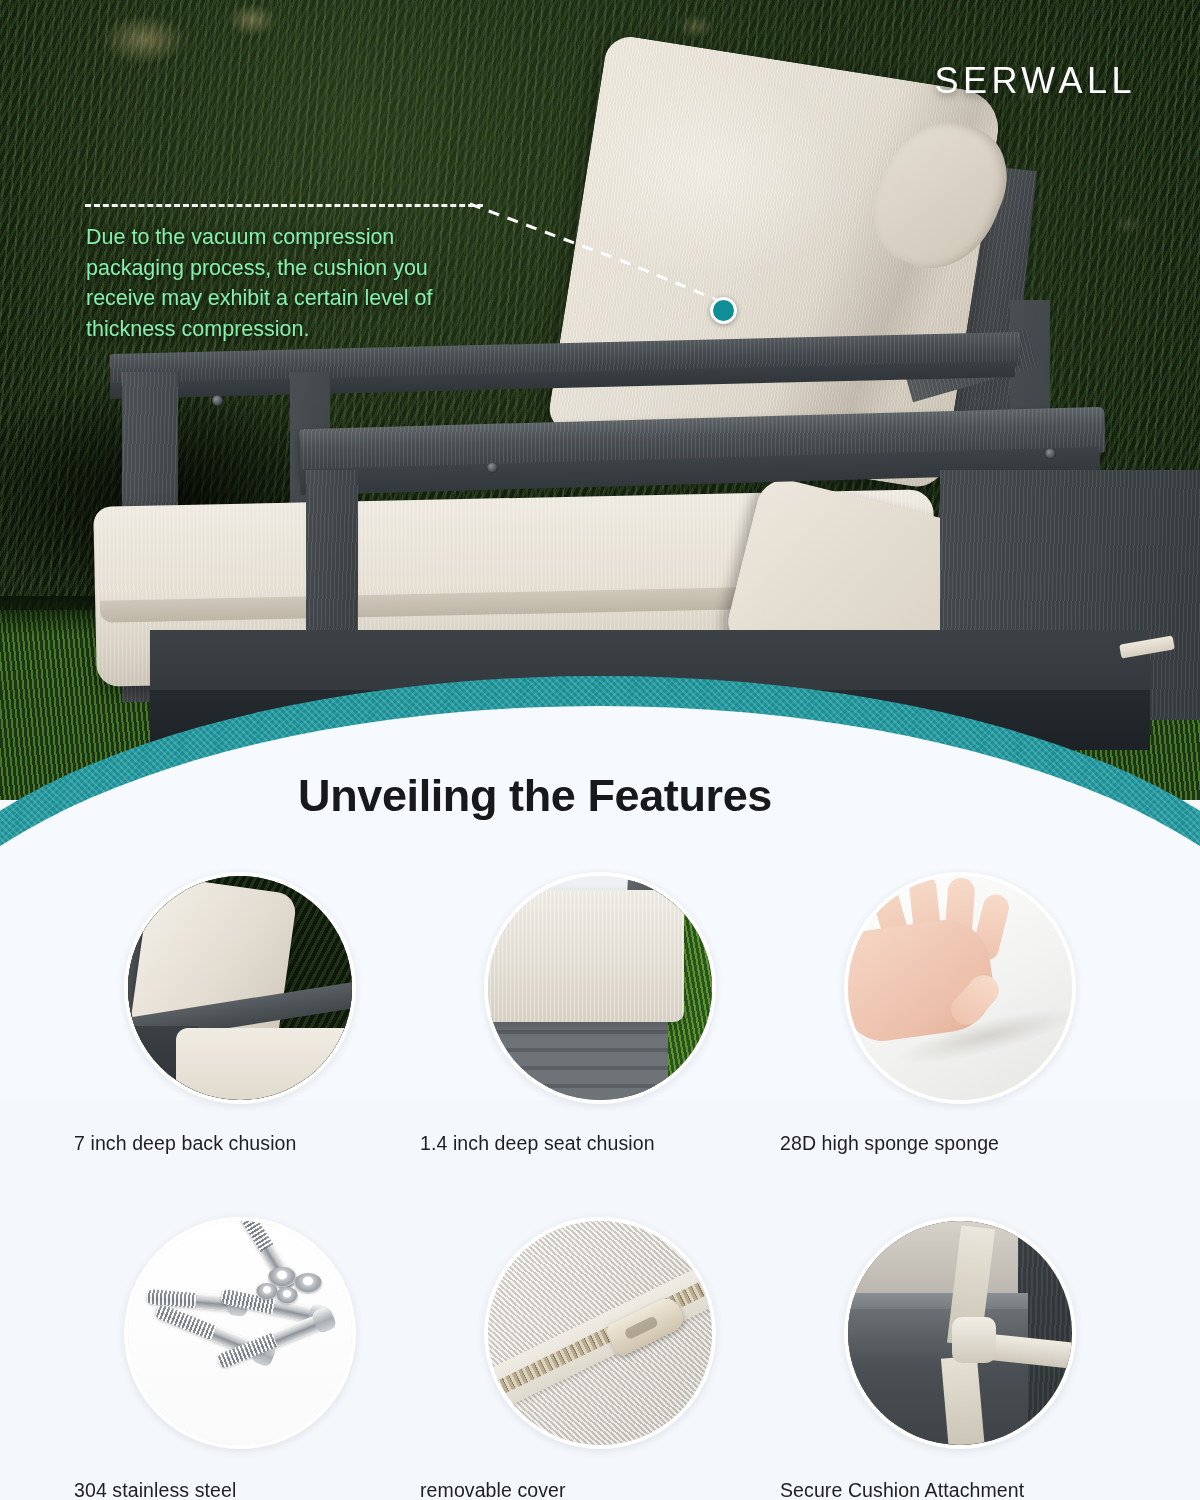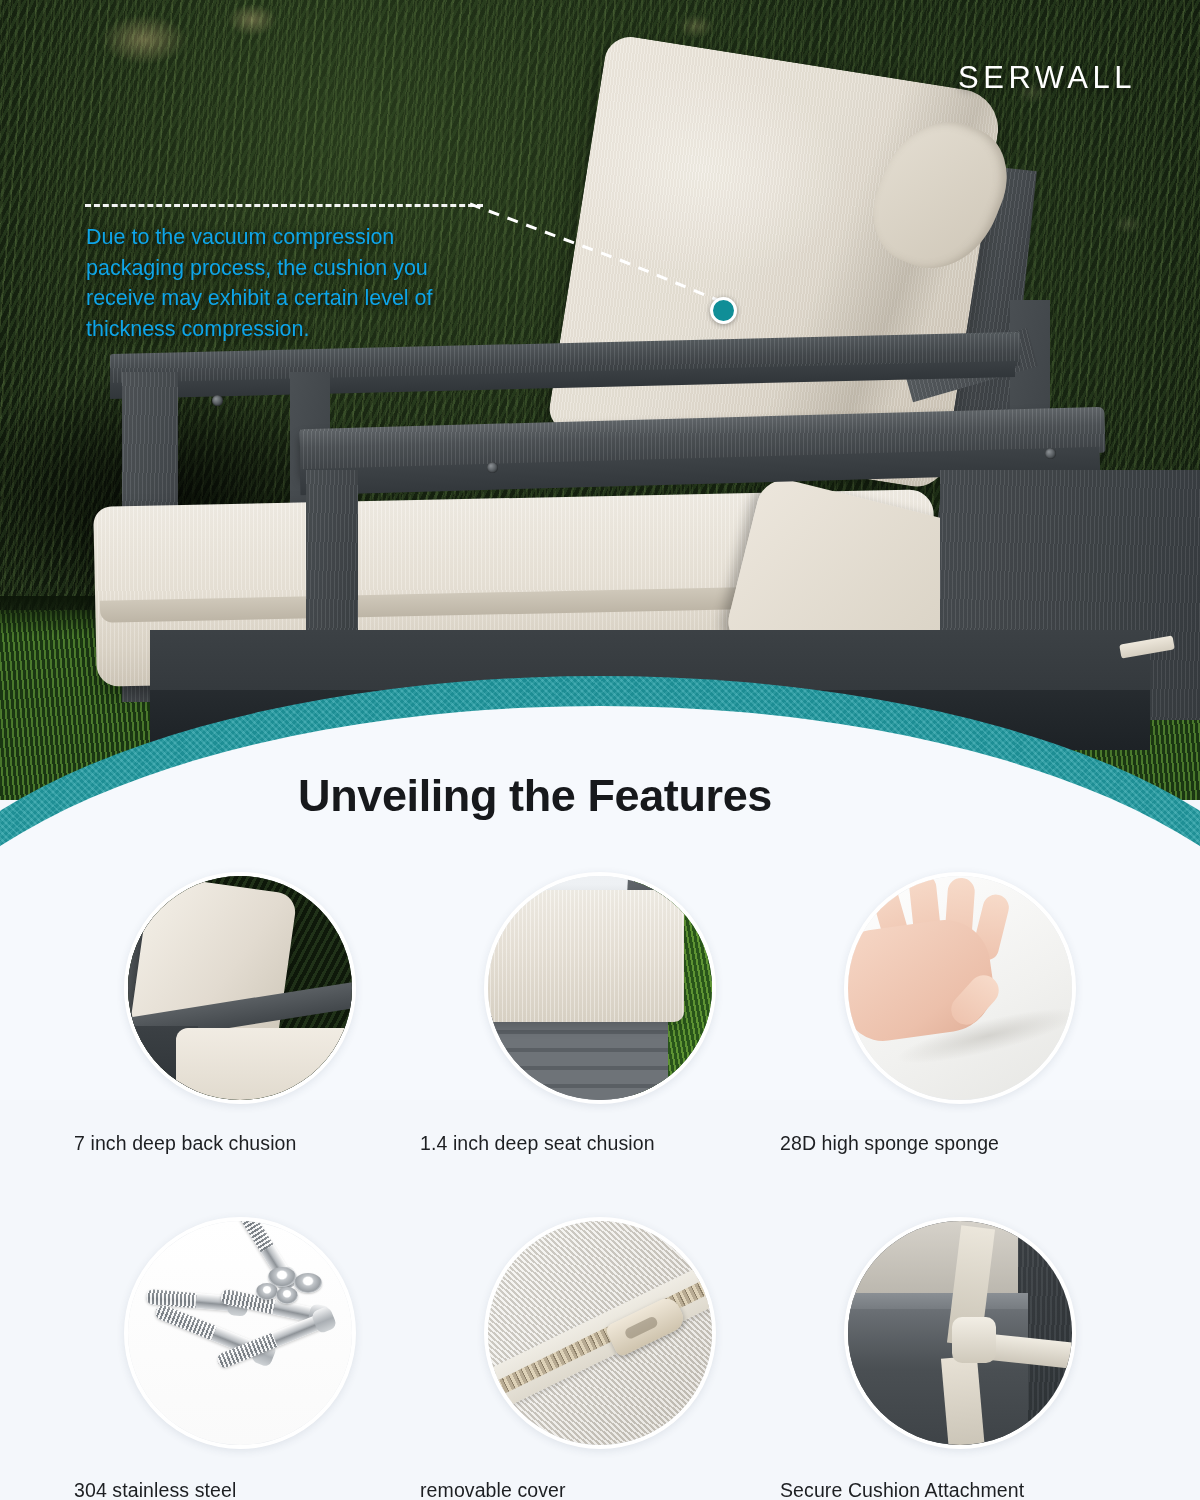--- a/index.html
+++ b/index.html
@@ -209,34 +209,34 @@
     text-shadow: 0 2px 9px rgba(0,0,0,.6);
     white-space: pre-line;
   }
   .head-rule{
     position:absolute; left:85px; top:204px; width:398px; height:0;
     border-top: 3px dashed #ffffff;
     opacity:.95;
   }
   .subcopy{
     position:absolute; left:86px; top:222px; width:480px;
-    color:#0ea5e9; font-size:21.5px; line-height:1.43; font-weight:400;
+    color:#86efac; font-size:21.5px; line-height:1.43; font-weight:400;
     text-shadow: 0 2px 8px rgba(0,0,0,.72);
     white-space: pre-line;
   }
   .leader{ position:absolute; left:470px; top:198px; width:270px; height:125px; pointer-events:none; }
   .dot{
     position:absolute; left:710px; top:297px; width:27px; height:27px;
     border-radius:50%; background:#108e97;
     border:3px solid #ffffff;
     box-shadow:0 1px 5px rgba(0,0,0,.35);
   }
   .logo{
     position:absolute; right:64px; top:60px;
-    color:#fff; font-size:31px; font-weight:400;
+    color:#fff; font-size:36px; font-weight:400;
     letter-spacing:4.5px;
     text-shadow: 0 2px 8px rgba(0,0,0,.55);
   }
 
   
   .arc-teal{
     position:absolute; left:-120px; top:676px; width:1440px; height:520px;
     border-radius: 50% 50% 0 0 / 58% 58% 0 0;
     background:
       repeating-linear-gradient(44deg, rgba(255,255,255,.10) 0 2px, rgba(0,0,0,.05) 2px 5px),

